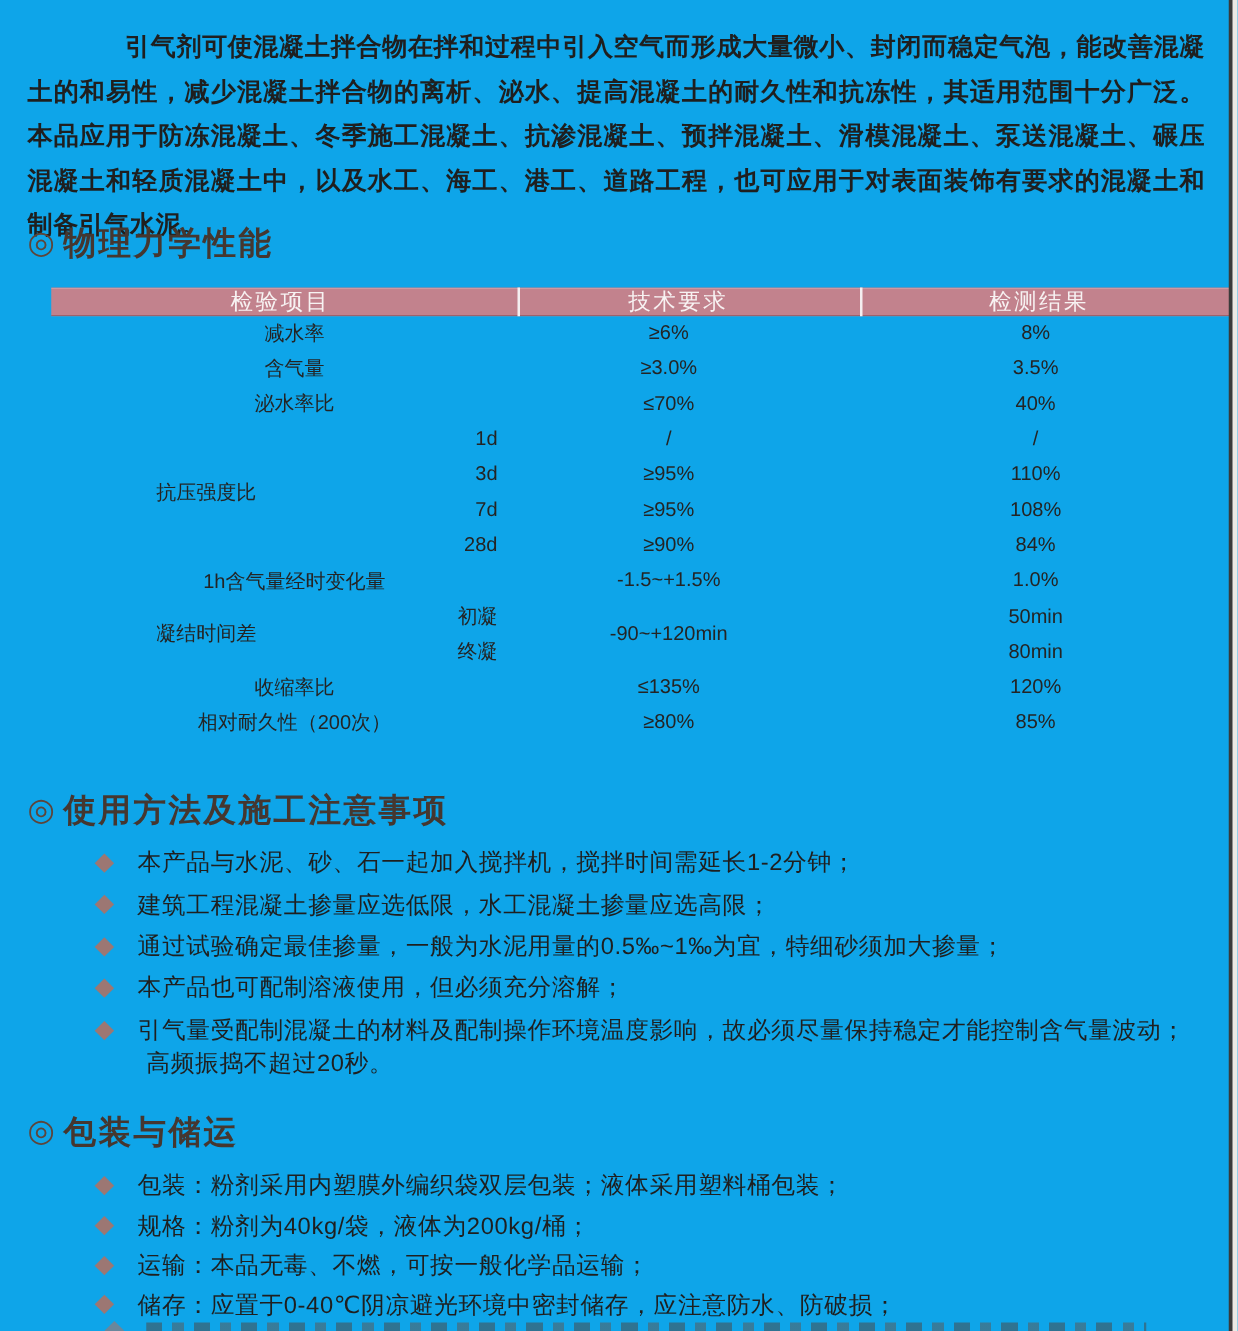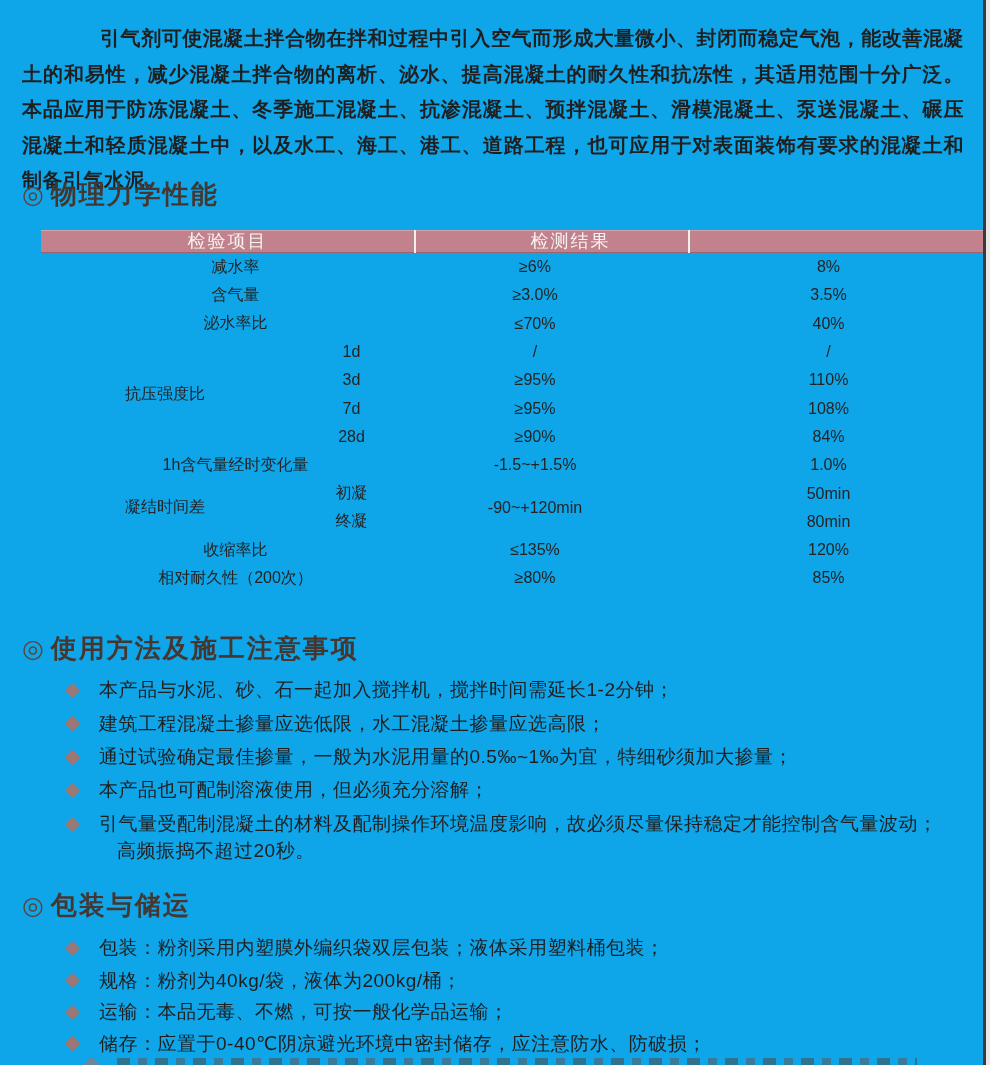--- a/index.html
+++ b/index.html
@@ -45,28 +45,28 @@
   .vsep { position:absolute; top:0; width:2px; height:100%; background:#f4eef0; }
   .vsep1 { left:373px; } .vsep2 { left:647px; }
   .c1 { width:373px; text-align:center; }
   .c2 { width:274px; text-align:center; }
   .c3 { width:313px; text-align:center; }
   .pad1 { padding-left:48px; }
   .row { display:flex; align-items:center; height:28.3px; }
   .grow { display:flex; align-items:stretch; }
   .grow .c1 { display:flex; align-items:stretch; }
   .glabel { width:280px; display:flex; align-items:center; justify-content:center; }
-  .gsubs { width:93px; display:flex; flex-direction:column; }
+  .gsubs { width:93px; display:flex; flex-direction:column;align-items:flex-end; }
   .gsubs > div { height:28.3px; display:flex; align-items:center; justify-content:center; }
   .gcell { display:flex; flex-direction:column; }
   .gcell > div { height:28.3px; display:flex; align-items:center; justify-content:center; }
   .gcenter { display:flex; align-items:center; justify-content:center; }
 
   
-  .b { position:absolute; left:67px; height:30px; display:flex; align-items:center; }
+  .b { position:absolute; left:78px; height:30px; display:flex; align-items:center; }
   .diamond {
     width:11px; height:11px; background:#9c7773; transform:rotate(45deg);
     margin-right:21px; flex:0 0 auto;
   }
   .btext { font-size:19px; font-weight:500; color:#1f1f1f; letter-spacing:0.5px; white-space:nowrap; }
   .cont { position:absolute; left:117px; height:30px; display:flex; align-items:flex-start; }
 
   
   .clip-diamond {
     position:absolute; left:86px; top:1059px; width:11px; height:11px;
@@ -85,20 +85,21 @@
   <p class="intro">引气剂可使混凝土拌合物在拌和过程中引入空气而形成大量微小、封闭而稳定气泡，能改善混凝土的和易性，减少混凝土拌合物的离析、泌水、提高混凝土的耐久性和抗冻性，其适用范围十分广泛。本品应用于防冻混凝土、冬季施工混凝土、抗渗混凝土、预拌混凝土、滑模混凝土、泵送混凝土、碾压混凝土和轻质混凝土中，以及水工、海工、港工、道路工程，也可应用于对表面装饰有要求的混凝土和制备引气水泥。</p>
 
   <div class="section-heading h-physical">
     <span class="marker">◎</span>
     <span>物理力学性能</span>
   </div>
 
   <div class="ptable">
     <div class="thead">
       <div class="c1">检验项目</div>
+      <div class="c2">技术要求</div>
       <div class="c3">检测结果</div>
       <div class="vsep vsep1"></div>
       <div class="vsep vsep2"></div>
     </div>
 
     <div class="row">
       <div class="c1 pad1">减水率</div>
       <div class="c2">≥6%</div>
       <div class="c3">8%</div>
     </div>

